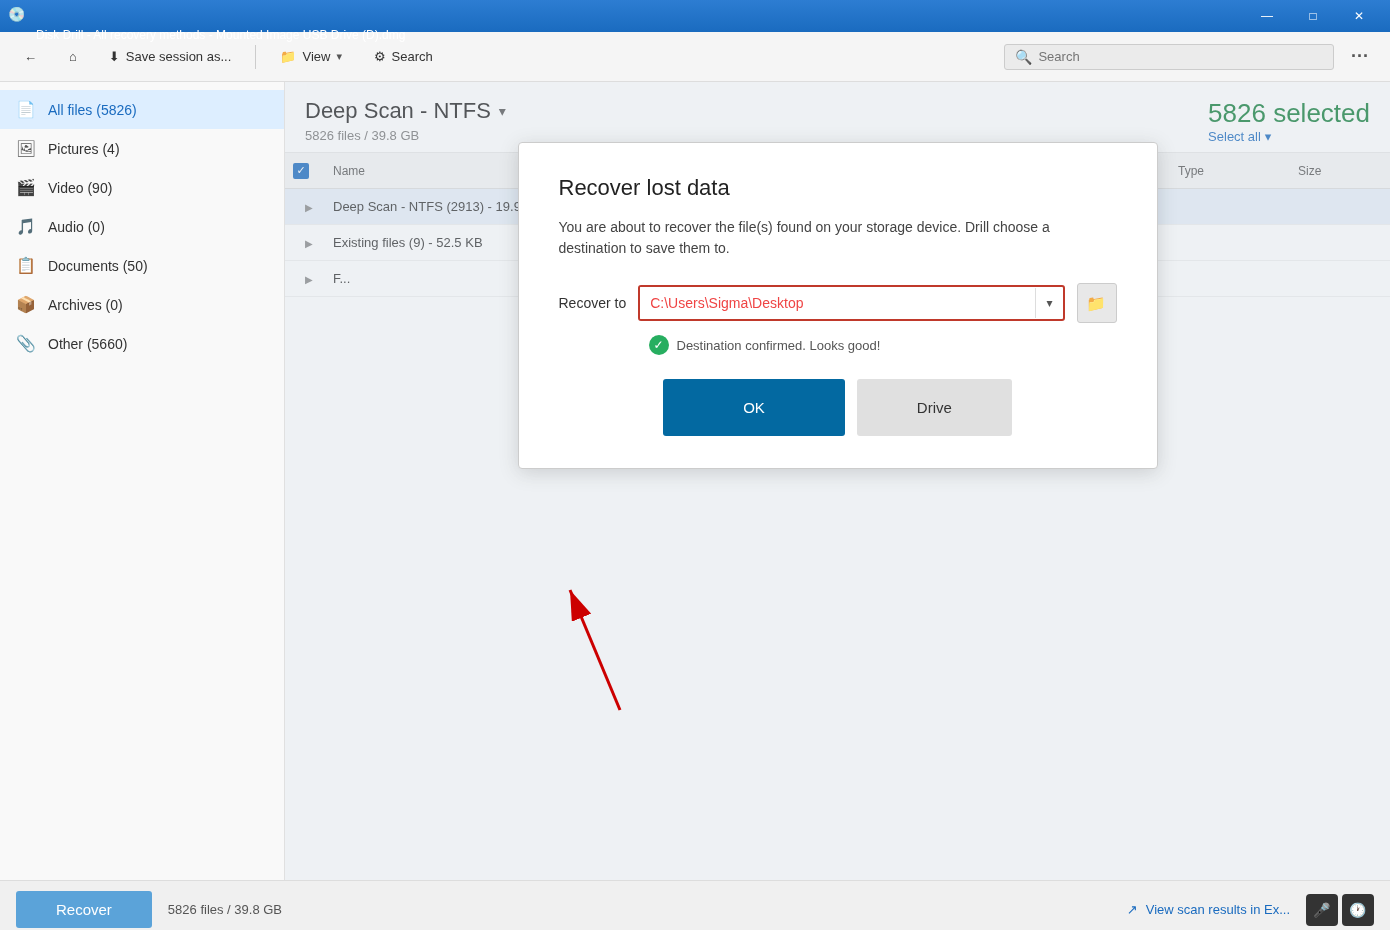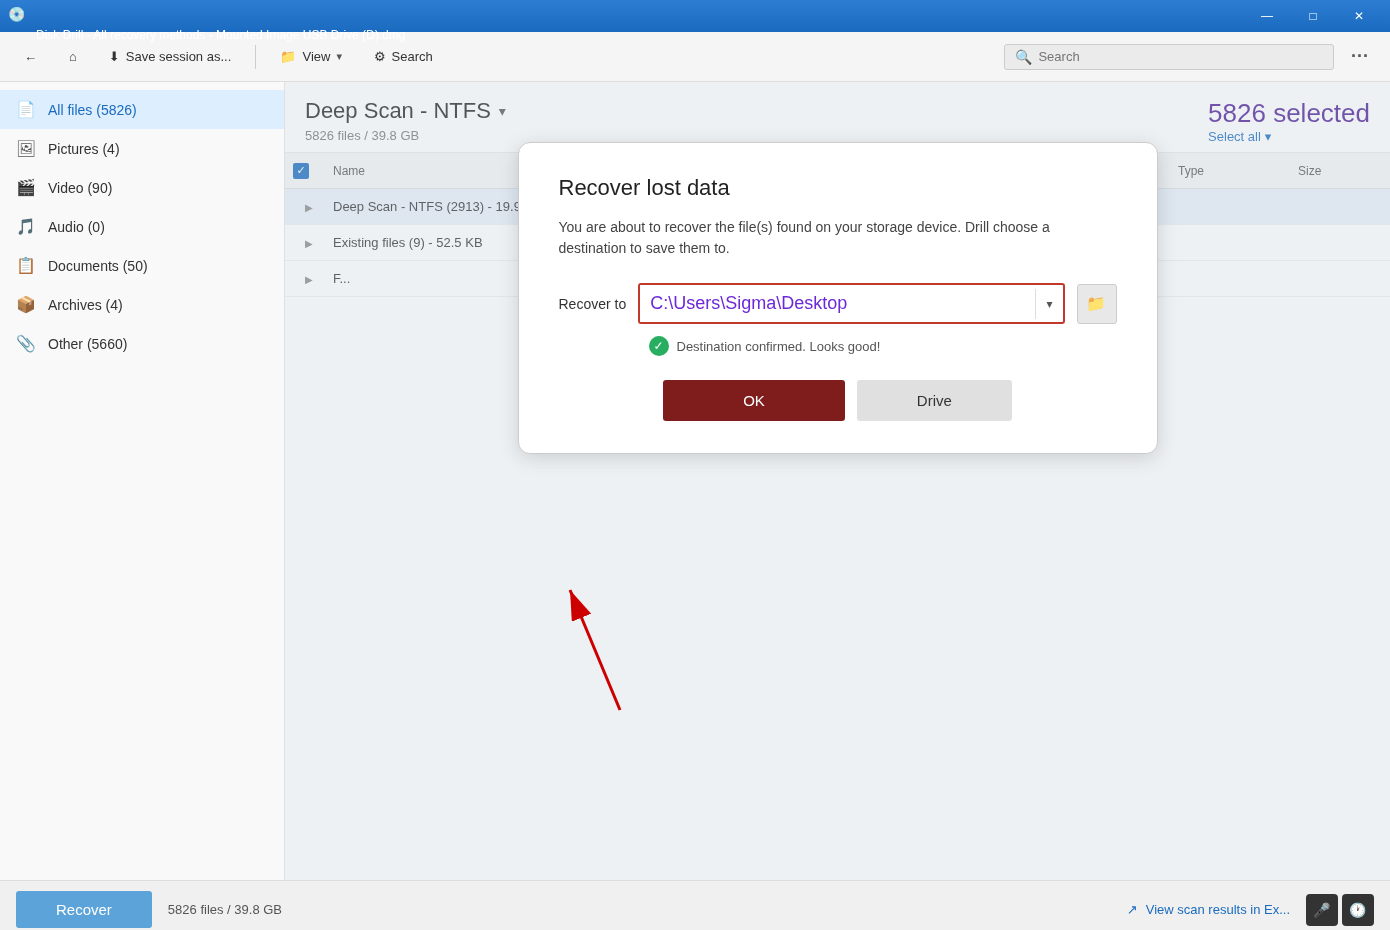--- a/index.html
+++ b/index.html
@@ -117,21 +117,21 @@
     .scan-title h2 {
       font-size: 22px;
       font-weight: 400;
       color: #222;
       display: flex;
       align-items: center;
       gap: 8px;
     }
     .scan-subtitle { font-size: 13px; color: #777; margin-top: 4px; }
     .selection-info { text-align: right; }
-    .selected-count { font-size: 26px; color: #4c1d95; font-weight: 400; }
+    .selected-count { font-size: 26px; color: #15803d; font-weight: 400; }
     .select-all-btn {
       font-size: 13px; color: #1a6bbf;
       cursor: pointer; background: none; border: none;
       display: flex; align-items: center; gap: 4px;
     }
 
     
     .table-header {
       display: grid;
       grid-template-columns: 40px 1fr 180px 180px 120px 100px;
@@ -214,21 +214,21 @@
       background: rgba(200,210,220,0.3);
       display: flex;
       align-items: flex-start;
       justify-content: center;
       padding-top: 60px;
       z-index: 100;
     }
     .modal {
       background: white;
       border: 1px solid #ccc;
-      border-radius: 12px;
+      border-radius: 4px;
       box-shadow: 0 4px 20px rgba(0,0,0,0.15);
       width: 640px;
       padding: 32px 40px 32px 40px;
     }
     .modal-title {
       font-size: 22px;
       font-weight: 400;
       color: #222;
       margin-bottom: 16px;
     }
@@ -252,22 +252,22 @@
       border: 2px solid #c0392b;
       border-radius: 3px;
       background: white;
       overflow: hidden;
     }
     .modal-input {
       flex: 1;
       border: none;
       outline: none;
       padding: 8px 10px;
-      font-size: 18px;
-      color: #6d28d9;
+      font-size: 14px;
+      color: #ef4444;
     }
     .modal-dropdown-btn {
       padding: 8px 10px;
       background: transparent;
       border: none;
       border-left: 1px solid #ddd;
       cursor: pointer;
       font-size: 12px;
       color: #555;
     }
@@ -289,25 +289,25 @@
     .status-ok-icon {
       width: 20px; height: 20px;
       background: #27ae60;
       border-radius: 50%;
       display: flex; align-items: center; justify-content: center;
       color: white; font-size: 12px;
     }
     .status-text { font-size: 13px; color: #555; }
     .modal-actions { display: flex; gap: 12px; justify-content: center; }
     .modal-ok-btn {
-      background: #7f1d1d;
+      background: #0369a1;
       color: white;
       border: none;
       border-radius: 3px;
-      padding: 12px 80px;
+      padding: 20px 80px;
       font-size: 15px;
       cursor: pointer;
     }
     .modal-cancel-btn {
       background: #e0e0e0;
       color: #333;
       border: none;
       border-radius: 3px;
       padding: 12px 60px;
       font-size: 15px;
@@ -387,21 +387,21 @@
     <div class="sidebar-item">
       <span class="sidebar-item-icon">🎵</span>
       <span class="sidebar-item-label">Audio (0)</span>
     </div>
     <div class="sidebar-item">
       <span class="sidebar-item-icon">📋</span>
       <span class="sidebar-item-label">Documents (50)</span>
     </div>
     <div class="sidebar-item">
       <span class="sidebar-item-icon">📦</span>
-      <span class="sidebar-item-label">Archives (4)</span>
+      <span class="sidebar-item-label">Archives (0)</span>
     </div>
     <div class="sidebar-item">
       <span class="sidebar-item-icon">📎</span>
       <span class="sidebar-item-label">Other (5660)</span>
     </div>
   </div>
 
   <div class="content-area">
 
     <div class="content-header">

